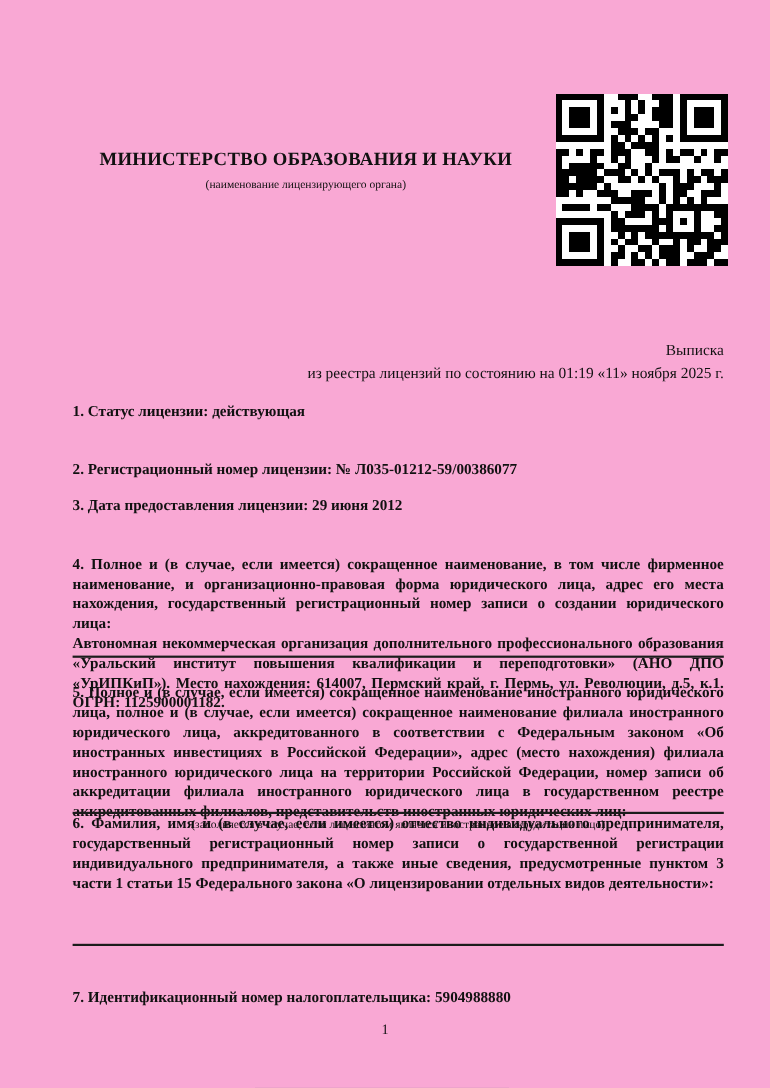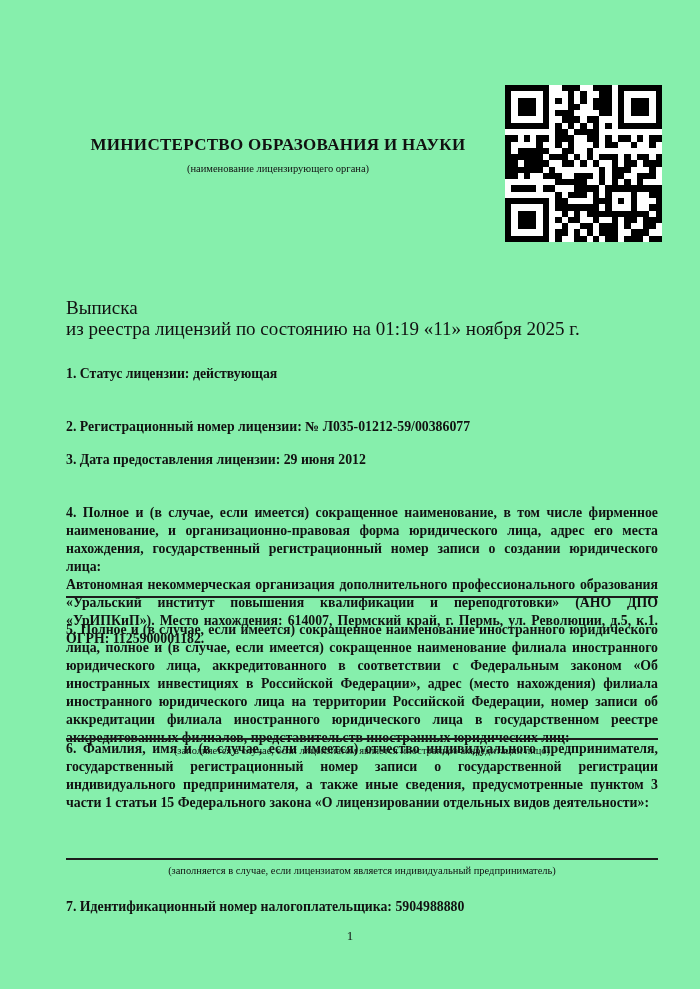--- a/index.html
+++ b/index.html
@@ -1,20 +1,20 @@
 <!DOCTYPE html>
 <html lang="ru"><head>
 <meta charset="utf-8">
 <style>
   html,body{margin:0;padding:0;background:#888;}
   .page{
     position:relative;
     width:700px;height:989px;
     margin:0 auto;
-    background:#86efac;
+    background:#f9a8d4;
     font-family:"Liberation Serif","DejaVu Serif",serif;
     color:#111111;
     overflow:hidden;
   }
   .abs{position:absolute;}
   .header-block{
     left:66px;top:131px;width:424px;
     text-align:center;
   }
   .ministry-line{
@@ -27,23 +27,23 @@
   .header-caption{
     font-size:10.5px;
     line-height:13px;
     margin-top:4px;
   }
   .qr-box{
     left:505px;top:85px;width:157px;height:157px;
   }
   .qr-box svg{width:100%;height:100%;display:block;}
   .title-block{
-    left:66px;top:297px;width:592px;
-    text-align:left;
-    font-size:19px;
+    left:66px;top:309px;width:592px;
+    text-align:right;
+    font-size:14px;
     line-height:21px;
   }
   .body-text{
     left:66px;width:592px;
     font-size:13.8px;
     line-height:18px;
     font-weight:bold;
   }
   .just{text-align:justify;}
   .rule{
@@ -439,19 +439,18 @@
     <div>Автономная некоммерческая организация дополнительного профессионального образования «Уральский институт повышения квалификации и переподготовки» (АНО ДПО «УрИПКиП»). Место нахождения: 614007, Пермский край, г. Пермь, ул. Революции, д.5, к.1. ОГРН: 1125900001182.</div>
   </div>
   <div class="abs rule" style="top:596px;"></div>
 
   <div class="abs body-text just" style="top:621px;">5. Полное и (в случае, если имеется) сокращенное наименование иностранного юридического лица, полное и (в случае, если имеется) сокращенное наименование филиала иностранного юридического лица, аккредитованного в соответствии с Федеральным законом «Об иностранных инвестициях в Российской Федерации», адрес (место нахождения) филиала иностранного юридического лица на территории Российской Федерации, номер записи об аккредитации филиала иностранного юридического лица в государственном реестре аккредитованных филиалов, представительств иностранных юридических лиц:</div>
   <div class="abs rule" style="top:738px;"></div>
   <div class="abs fill-caption" style="top:744px;">(заполняется в случае, если лицензиатом является иностранное аккредитации лицо)</div>
 
   <div class="abs body-text just" style="top:740px;">6. Фамилия, имя и (в случае, если имеется) отчество индивидуального предпринимателя, государственный регистрационный номер записи о государственной регистрации индивидуального предпринимателя, а также иные сведения, предусмотренные пунктом 3 части 1 статьи 15 Федерального закона «О лицензировании отдельных видов деятельности»:</div>
   <div class="abs rule" style="top:858px;"></div>
-  <div class="abs fill-caption" style="top:864px;">(заполняется в случае, если лицензиатом является индивидуальный предприниматель)</div>
 
   <div class="abs body-text" style="top:898px;">7. Идентификационный номер налогоплательщика: 5904988880</div>
 
   <div class="abs page-number">1</div>
 
 </div>
 
 </body></html>

